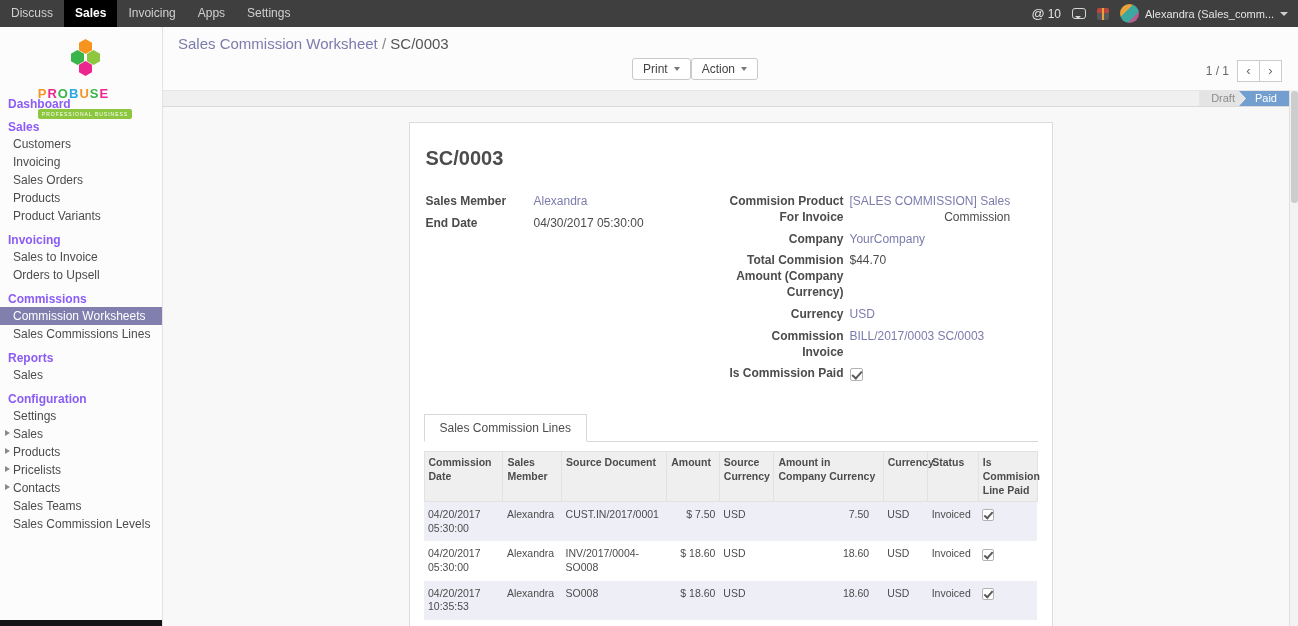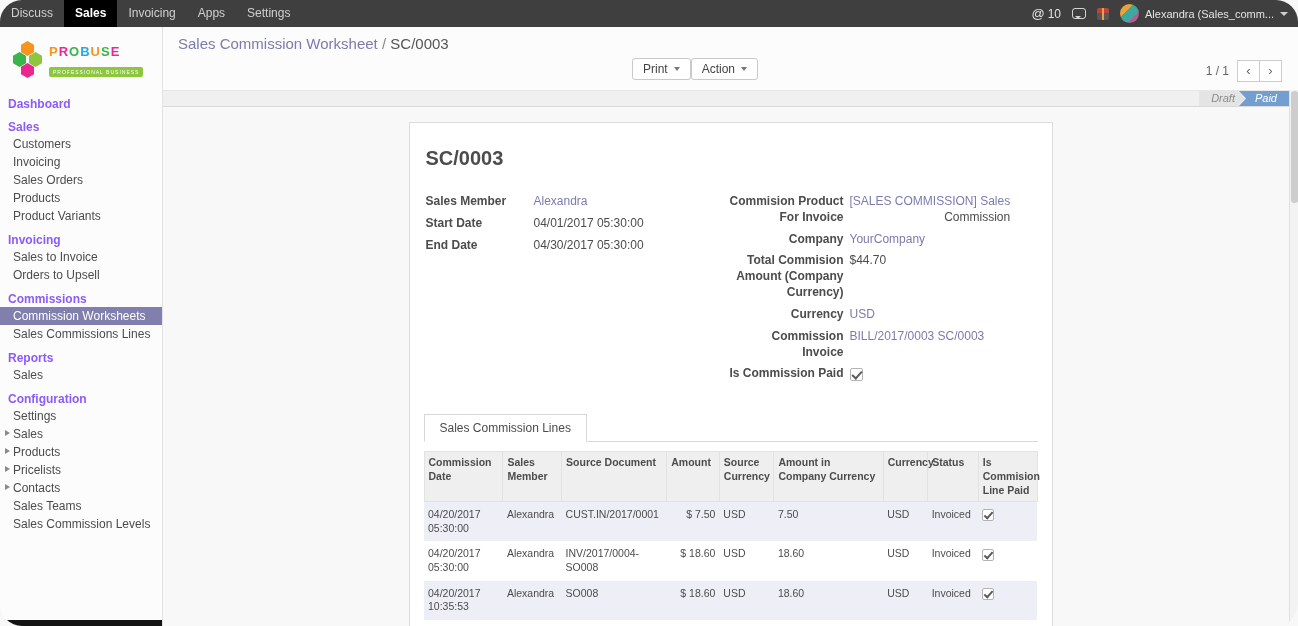--- a/index.html
+++ b/index.html
@@ -3,21 +3,21 @@
 <meta charset="utf-8">
 <style>
   * { box-sizing: border-box; margin: 0; padding: 0; }
   html,body { width:1298px; height:626px; }
   body {
     font-family: "Liberation Sans", sans-serif;
     overflow: hidden;
     background: #f8f8f8;
     color: #4c4c4c;
   }
-  #screen { position:relative; width:1298px; height:626px; overflow:hidden;border-radius:22px; }
+  #screen { position:relative; width:1298px; height:626px; overflow:hidden; }
 
   
   .topbar {
     height:27px; background:#3f3f3f; display:flex; align-items:stretch;
     font-size:12px; color:#d0d0d0; position:relative; z-index:10;
   }
   .menu-item { padding:0 11px; line-height:27px; cursor:pointer; white-space:nowrap; }
   .menu-item.active { background:#000; color:#fff; font-weight:bold; }
   .systray { margin-left:auto; display:flex; align-items:center; gap:11px; padding-right:10px; color:#e3e3e3; }
   .mention { display:flex; align-items:center; gap:3px; cursor:pointer; }
@@ -31,21 +31,21 @@
   .avatar { width:19px; height:19px; border-radius:50%;
     background: linear-gradient(135deg,#e8a33d 0 35%, #3da8a0 35% 70%, #b35c8e 70% 100%); }
   .user-name { max-width:150px; overflow:hidden; text-overflow:ellipsis; white-space:nowrap; font-size:11px; }
   .caret-down { width:0; height:0; border-left:4px solid transparent; border-right:4px solid transparent; border-top:4px solid #cfcfcf; }
 
   
   .app { display:flex; height:599px; }
 
   
   .sidebar { width:163px; flex:none; background:#fcfcfc; border-right:1px solid #e2e2e2; position:relative; }
-  .logo { display:flex; align-items:center; gap:7px; padding:12px 4px 8px 12px; height:62px; }
+  .logo { display:flex; align-items:center; gap:7px; padding:12px 4px 8px 12px; height:62px;flex-direction:column; }
   .hex-cluster { position:relative; width:30px; height:38px; flex:none; }
   .hex { position:absolute; width:13px; height:15px;
     clip-path:polygon(50% 0,100% 25%,100% 75%,50% 100%,0 75%,0 25%); }
   .hex1 { left:9px; top:0;  background:#f7941e; }
   .hex2 { left:1px; top:11px; background:#39b54a; }
   .hex3 { left:9px; top:22px; background:#ec268f; }
   .hex4 { left:17px; top:11px; background:#8dc63f; }
   .logo-letters span { font-weight:bold; font-size:13px; letter-spacing:1px; }
   .logo-tagline { display:inline-block; background:#8dc63f; color:#fff; font-size:5px;
     letter-spacing:1px; padding:2px 4px; border-radius:2px; margin-top:3px; white-space:nowrap; }
@@ -70,21 +70,21 @@
     border-radius:3px; font-size:12px; color:#444; padding:3px 10px; cursor:pointer; }
   .btn .caret-sm { width:0; height:0; border-left:3.5px solid transparent; border-right:3.5px solid transparent; border-top:4px solid #777; }
   .pager { position:absolute; right:16px; top:33px; display:flex; align-items:center; gap:8px; font-size:12px; color:#666; }
   .pager-btns { display:flex; }
   .pager-btn { width:23px; height:22px; border:1px solid #ccc; background:#fff; text-align:center;
     line-height:20px; font-size:13px; color:#666; cursor:pointer; }
   .pager-btn + .pager-btn { margin-left:-1px; }
 
   .statusbar { height:17px; background:#f0f0f0; border-top:1px solid #e6e6e6; border-bottom:1px solid #dadada;
     display:flex; justify-content:flex-end; align-items:stretch; padding-right:9px; }
-  .state { font-size:11px; line-height:15px; cursor:pointer;font-style:italic; }
+  .state { font-size:11px; line-height:15px; cursor:pointer; }
   .state.inactive { background:#e4e4e4; color:#8c8c8c; padding:0 10px 0 12px; position:relative; z-index:2;
     clip-path:polygon(0 0, calc(100% - 7px) 0, 100% 50%, calc(100% - 7px) 100%, 0 100%); }
   .state.active { background:#729fcf; color:#fff; padding:0 12px 0 16px; margin-left:-6px;
     clip-path:polygon(0 0, 100% 0, 100% 100%, 0 100%, 7px 50%);text-align:center; }
 
   .content { flex:1; overflow:hidden; }
   .sheet { width:644px; margin:15px auto 0; background:#fff; border:1px solid #dcdcdc;
     min-height:487px; padding:24px 14px 30px; }
   .sheet-title { font-size:20px; font-weight:bold; color:#4c4c4c; margin:0 0 24px 2px; }
 
@@ -109,21 +109,21 @@
     border-bottom:1px solid #fff; padding:6px 15px; font-size:12px; color:#4c4c4c; cursor:pointer; position:relative; }
 
   table.lines-table { width:100%; border-collapse:collapse; margin-top:9px; table-layout:fixed;
     font-size:10.5px; color:#4c4c4c; }
   .lines-table th { background:#efefef; border:1px solid #e2e2e2; font-weight:bold; text-align:left;
     padding:4px 4px; vertical-align:top; line-height:1.3; }
   .lines-table td { padding:6px 4px; vertical-align:top; line-height:1.3; }
   .lines-table tbody tr { cursor:pointer; }
   .lines-table tr.odd { background:#eeeef7; }
   .lines-table td.num { text-align:right; }
-  .lines-table td.num-pad { text-align:left; padding-right:14px; }
+  .lines-table td.num-pad { text-align:right; padding-right:14px; }
   .lines-table tr.spacer td { height:21px; background:#fff; cursor:default; }
   .cb-sm { width:12px; height:12px; }
   .cb-sm.checked::after { left:3px; top:0; width:3px; height:7px; }
 
   
   .scrollbar { position:absolute; right:0; top:90px; bottom:0; width:9px; background:#f3f3f3;
     border-left:1px solid #e0e0e0; z-index:20; }
   .scroll-thumb { position:absolute; left:1px; top:1px; width:7px; height:112px; background:#cdcdcd; border-radius:3px; }
 </style>
 </head>
@@ -236,24 +236,20 @@
 
       <div class="content">
         <div class="sheet">
           <h1 class="sheet-title">SC/0003</h1>
 
           <div class="field-groups">
             <div class="col-left">
               <div class="field-row">
                 <div class="field-label">Sales Member</div>
                 <div class="field-value link">Alexandra</div>
-              </div>
-              <div class="field-row">
-                <div class="field-label">Start Date</div>
-                <div class="field-value">04/01/2017 05:30:00</div>
               </div>
               <div class="field-row">
                 <div class="field-label">End Date</div>
                 <div class="field-value">04/30/2017 05:30:00</div>
               </div>
             </div>
 
             <div class="col-right">
               <div class="field-row">
                 <div class="field-label">Commision Product For Invoice</div>

